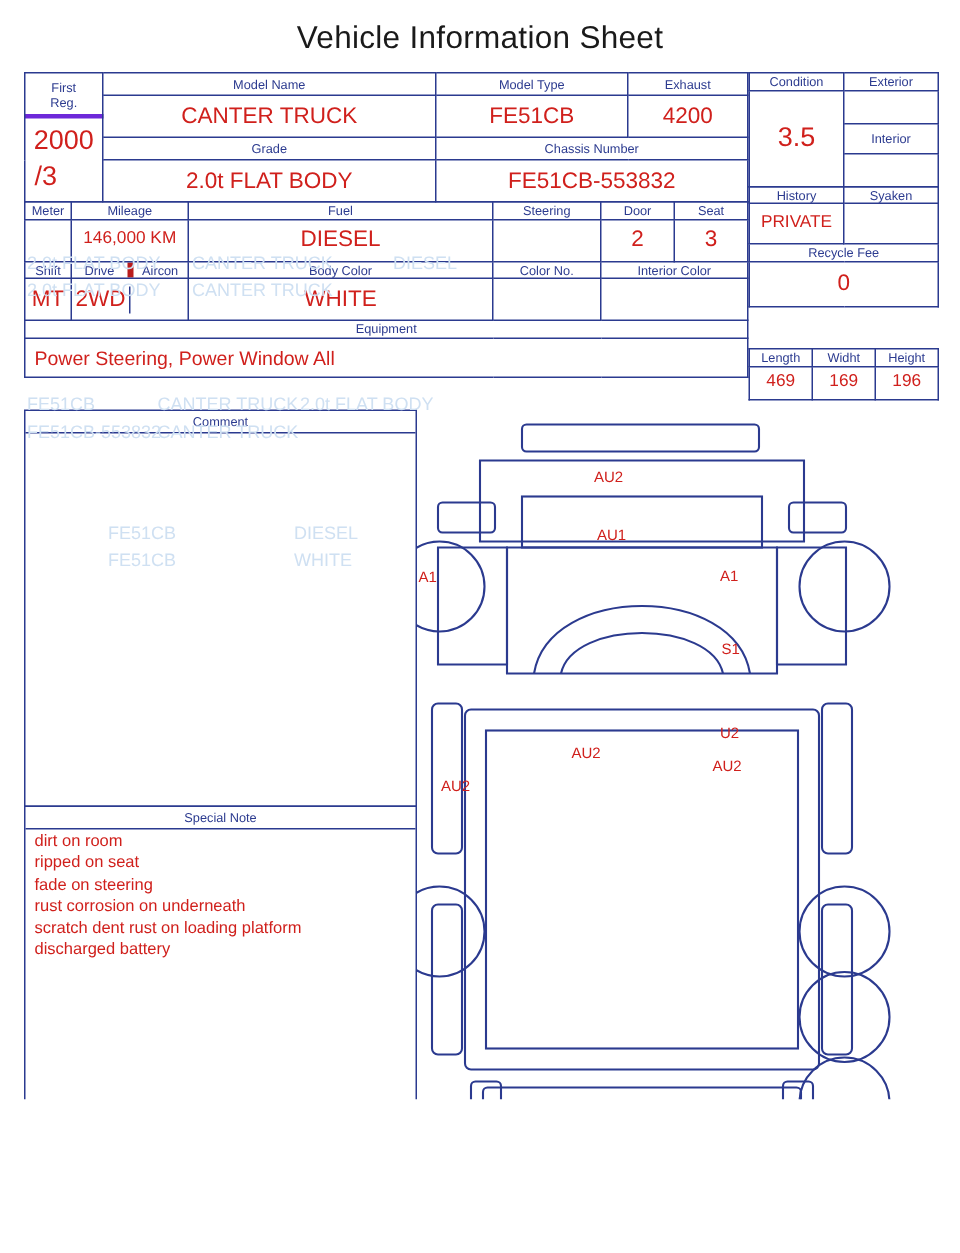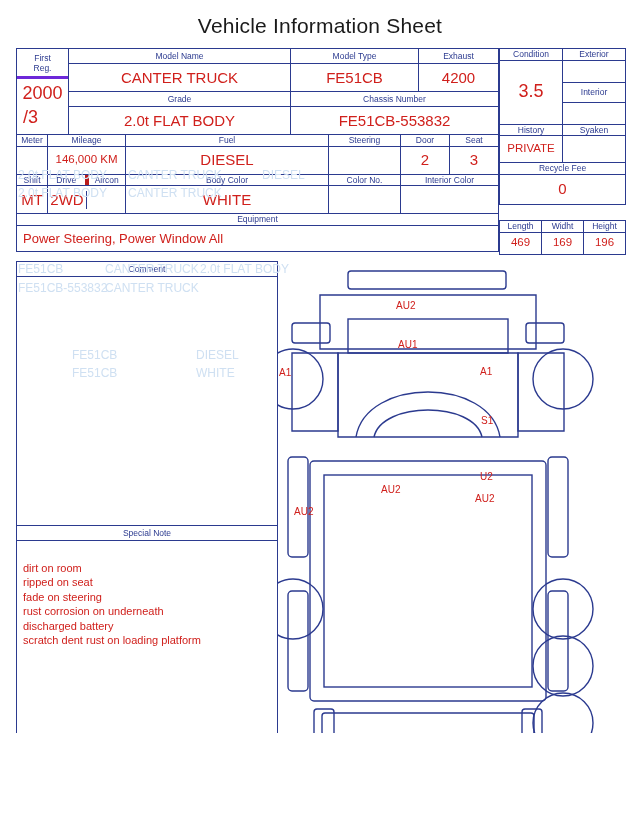--- a/index.html
+++ b/index.html
@@ -77,21 +77,21 @@
     border: 1px solid #2b3a8f;
   }
   .box-title {
     font-size: 8.5px;
     color: #2b3a8f;
     text-align: center;
     border-bottom: 1px solid #2b3a8f;
     padding: 2px 0;
   }
   .comment-body { height: 248px; position: relative; }
-  .note-body { height: 222px; padding: 20px 6px; }
+  .note-body { height: 222px; padding: 1px 6px; }
   .note-line {
     font-size: 11px;
     color: #d0201c;
     line-height: 1.32;
     white-space: nowrap;
   }
 
   .footer {
     margin: 6px 16px 0 16px;
     border: 1px solid #2b3a8f;
@@ -273,21 +273,21 @@
         </tr>
         <tr>
           <td class="hdr" colspan="2">Recycle Fee</td>
         </tr>
         <tr>
           <td class="val" colspan="2" style="height:30px">0</td>
         </tr>
       </tbody>
         </table>
 
-      <table class="grid" style="width:126px; margin-top:15px">
+      <table class="grid" style="width:126px; margin-top:27px">
         <colgroup>
             <col style="width:42px">
             <col style="width:42px">
             <col style="width:42px">
           </colgroup>
         <tbody>
             <tr>
           <td class="hdr">Length</td>
           <td class="hdr">Widht</td>
           <td class="hdr">Height</td>
@@ -309,22 +309,22 @@
         <div class="box-title">Comment</div>
         <div class="comment-body"></div>
       </div>
       <div class="box" style="margin-top:-1px">
         <div class="box-title">Special Note</div>
         <div class="note-body">
           <div class="note-line">dirt on room</div>
           <div class="note-line">ripped on seat</div>
           <div class="note-line">fade on steering</div>
           <div class="note-line">rust corrosion on underneath</div>
+          <div class="note-line">scratch dent rust on loading platform</div>
           <div class="note-line">discharged battery</div>
-          <div class="note-line">scratch dent rust on loading platform</div>
         </div>
       </div>
     </div>
 
     <div class="diagram-col">
       <svg class="diagram" width="346" height="500" viewBox="0 0 346 500">
         <g fill="none" stroke="#2b3a8f" stroke-width="1.4">
 
           <rect x="70" y="10" width="158" height="18" rx="3"></rect>
 

